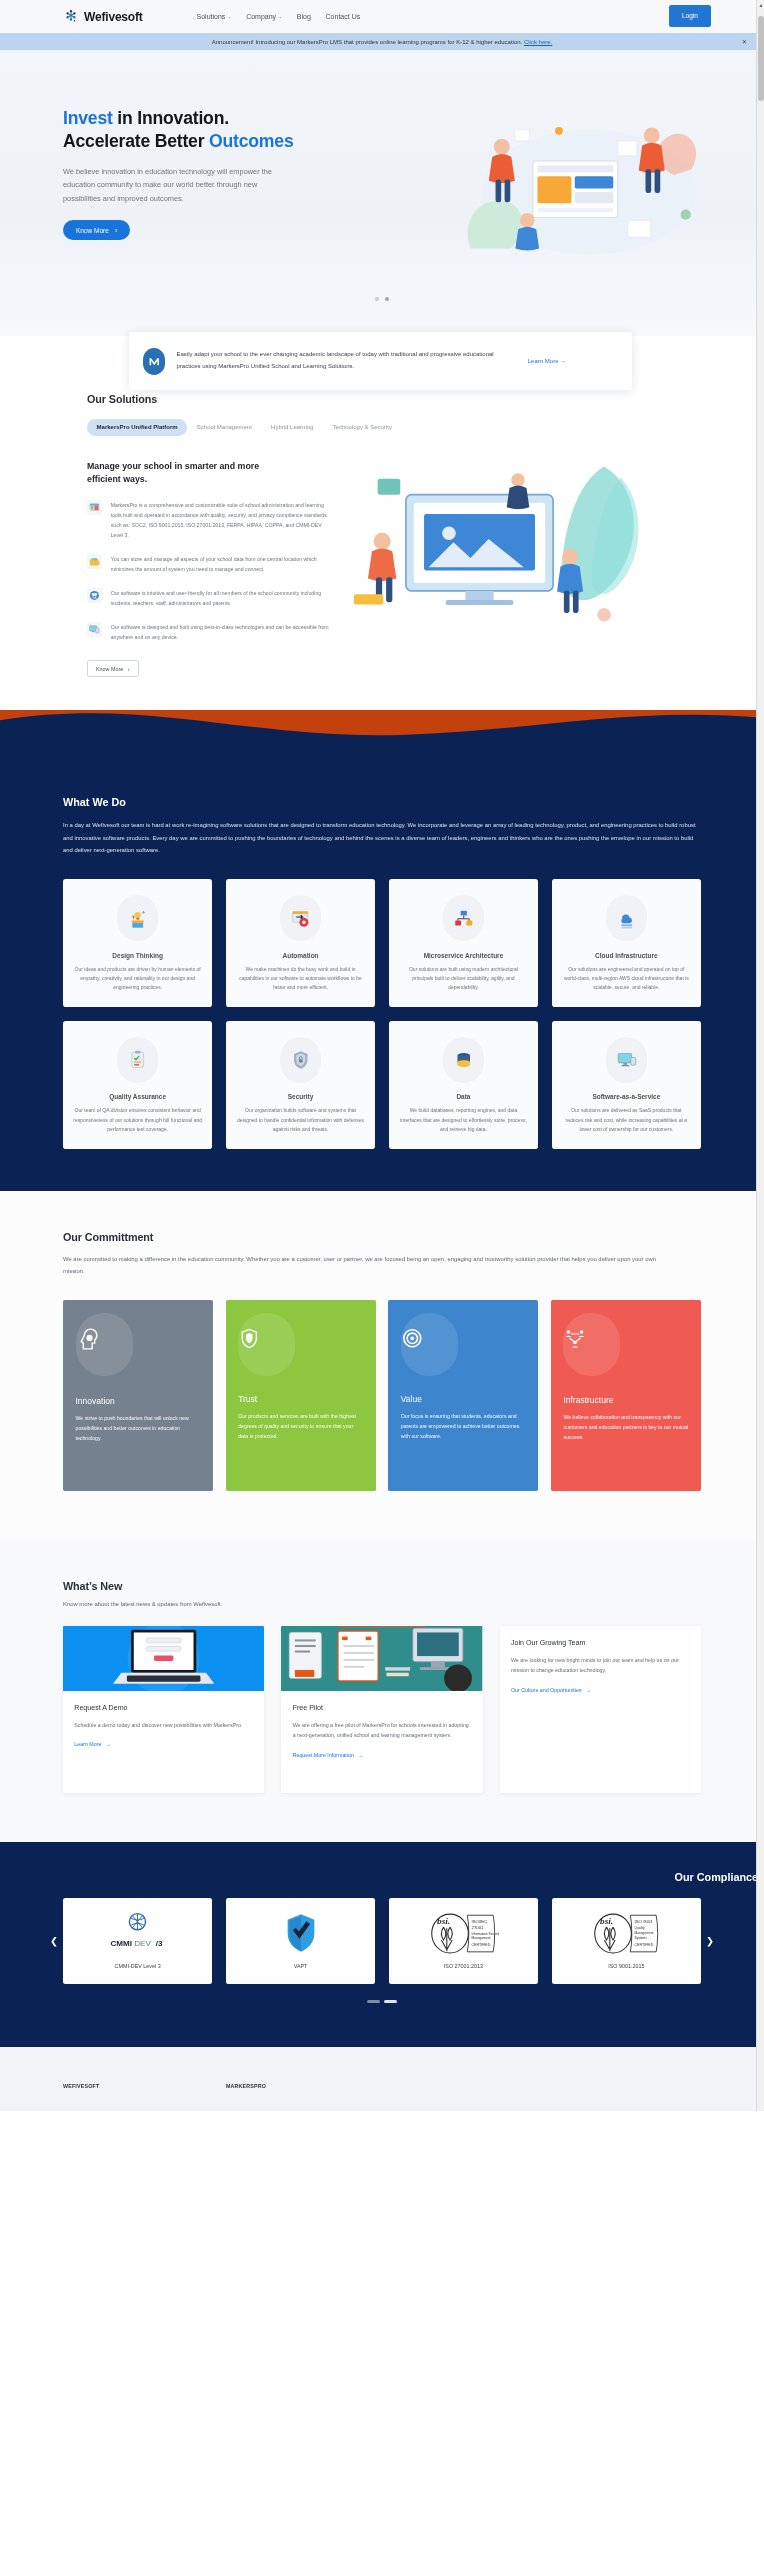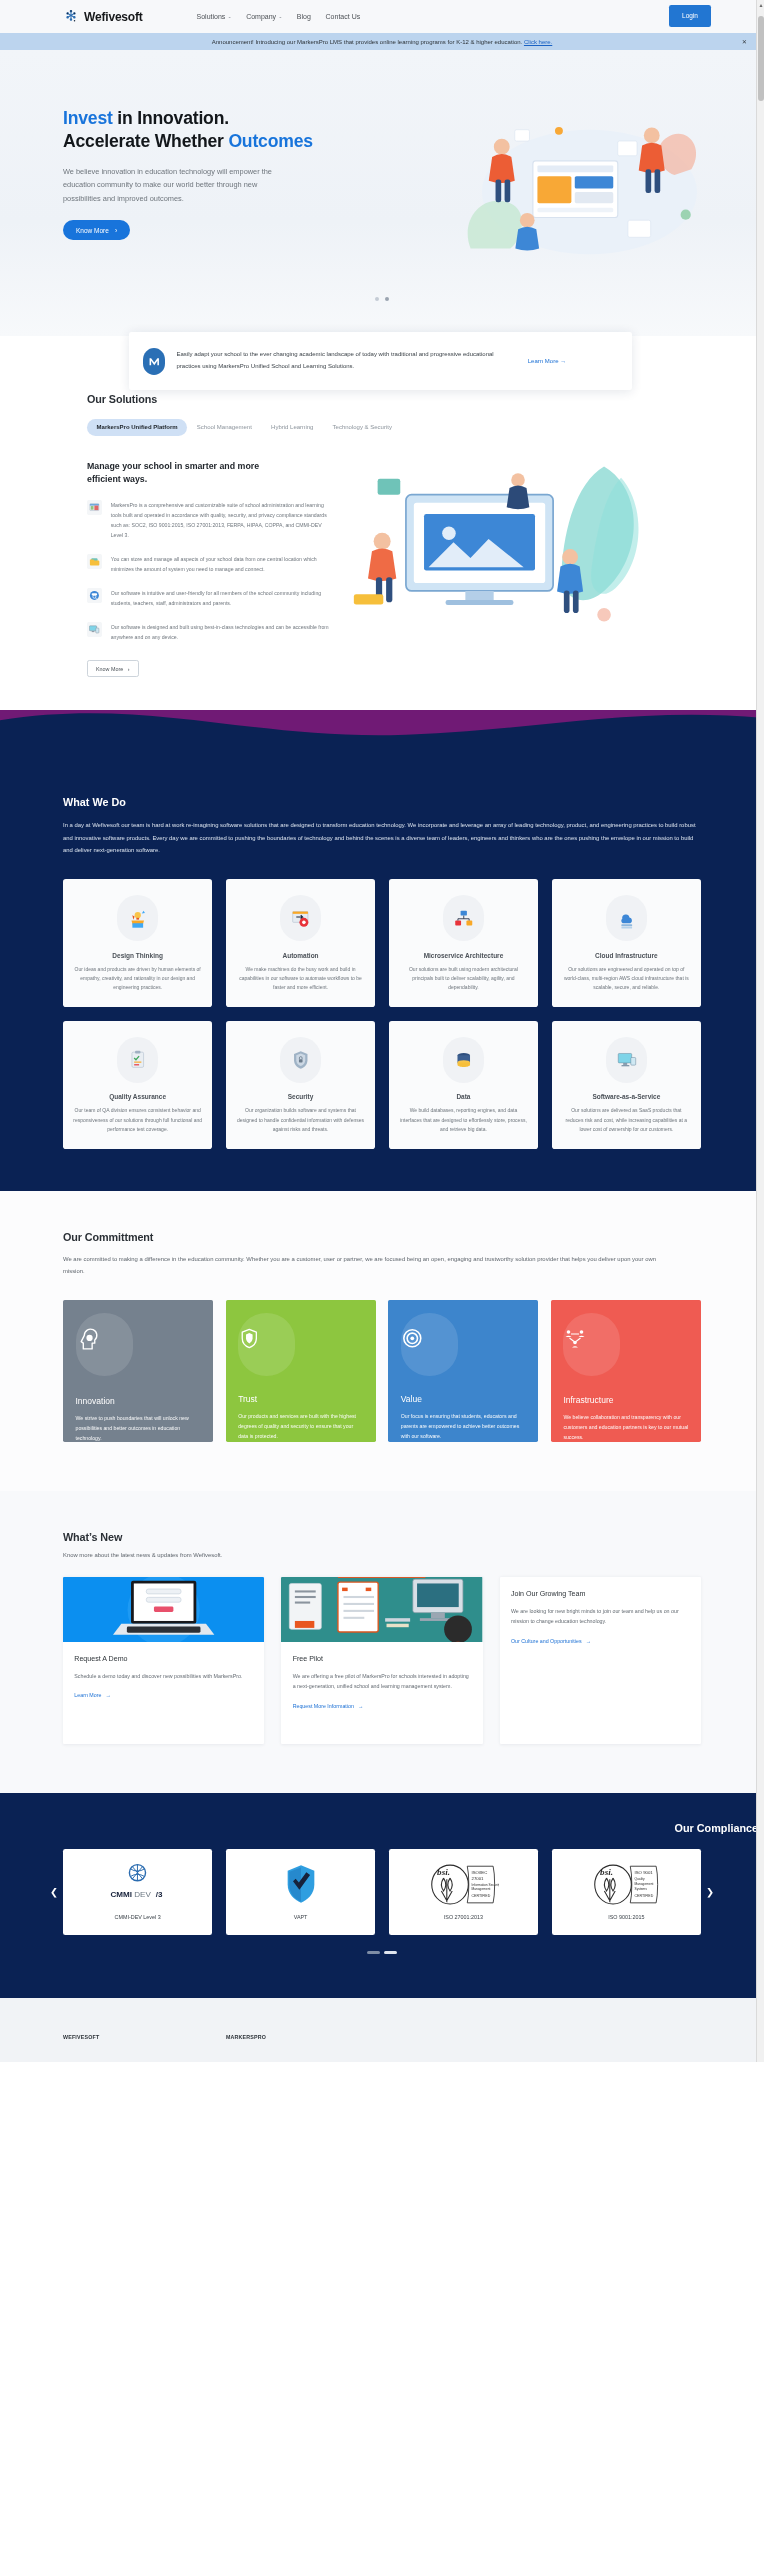--- a/index.html
+++ b/index.html
@@ -123,21 +123,21 @@
   .feat-txt{ font-size:5.2px; line-height:1.95; color:#70777e; }
   .sol-right{ flex:1; position:relative; min-height:187px; }
   .sol-art{ position:absolute; left:8px; top:-4.5px; width:317px; height:187px; }
   .km-outline{
     margin-top:18px; display:inline-flex; align-items:center; gap:4.5px;
     border:0.6px solid #cdd4db; background:#fff; border-radius:2.3px;
     padding:4.5px 8px; font-size:5.4px; color:#4b5258; cursor:pointer;
   }
 
   
-  .whatwedo{ position:relative; background:#701a75; margin-top:33px; }
+  .whatwedo{ position:relative; background:#c2410c; margin-top:33px; }
   .wwd-inner{
     background:#0a2254; padding:54px 63px 42px 63px; position:relative;
   }
   .wwd-wave{ display:block; width:100%; height:32px; margin-bottom:-0.6px; }
   .wwd-title{ font-size:10.8px; font-weight:700; color:#fff; }
   .wwd-lead{
     margin-top:11.3px; font-size:5.9px; line-height:2.15; color:#dbe3ee; max-width:634px;
   }
   .card-grid{
     margin-top:22.6px; display:grid; grid-template-columns:repeat(4,1fr); gap:13.6px;
@@ -153,21 +153,21 @@
   .wwd-card h3{ margin-top:10.2px; font-size:6.5px; font-weight:700; color:#4b5158; }
   .wwd-card p{ margin-top:6.2px; font-size:5px; line-height:1.85; color:#6e757c; }
 
   
   .commit{ background:#fcfcfd; padding:40px 63px 49px 63px; }
   .commit-lead{
     margin-top:10.2px; font-size:5.9px; line-height:2.1; color:#5f666d; max-width:600px;
   }
   .commit-grid{ margin-top:22.6px; display:grid; grid-template-columns:repeat(4,1fr); gap:12.5px; }
   .commit-card{
-    height:142px; border-radius:1.7px; padding:17px 12.5px 0 12.5px; position:relative;
+    height:191px; border-radius:1.7px; padding:17px 12.5px 0 12.5px; position:relative;
     overflow:hidden; color:#fff;
   }
   .cc-blob{
     position:absolute; left:12.5px; top:12.5px; width:57px; height:63px; border-radius:50%/44%;
     background:rgba(255,255,255,.12);
   }
   .cc-ico{ position:relative; z-index:2; margin:6.8px 0 0 14.7px; }
   .commit-card h3{
     position:relative; z-index:2; margin-top:44px; font-size:8.5px; font-weight:400;
   }
@@ -264,21 +264,21 @@
   <div class="announcement">
     <span>Announcement! Introducing our MarkersPro LMS that provides online learning programs for K-12 &amp; higher education.</span>
     <span class="link">Click here.</span>
     <span class="ann-close">✕</span>
   </div>
 
   <div class="hero">
     <div class="hero-inner">
       <h1>
         <span class="accent">Invest</span><span> in Innovation.</span><br>
-        <span>Accelerate Whether </span><span class="accent">Outcomes</span>
+        <span>Accelerate Better </span><span class="accent">Outcomes</span>
       </h1>
       <p>We believe innovation in education technology will empower the education community to make our world better through new possibilities and improved outcomes.</p>
       <button class="know-more">
         <span>Know More</span>
         <span class="arrow">›</span>
       </button>
     </div>
 
     <div class="hero-art">
       <svg viewBox="0 0 470 270" width="266" height="153">

